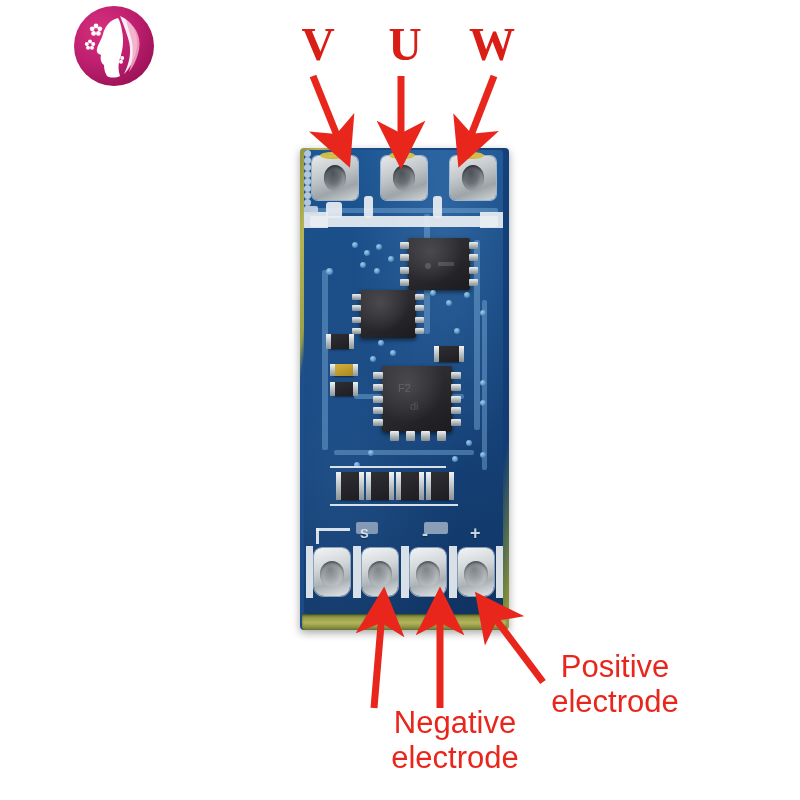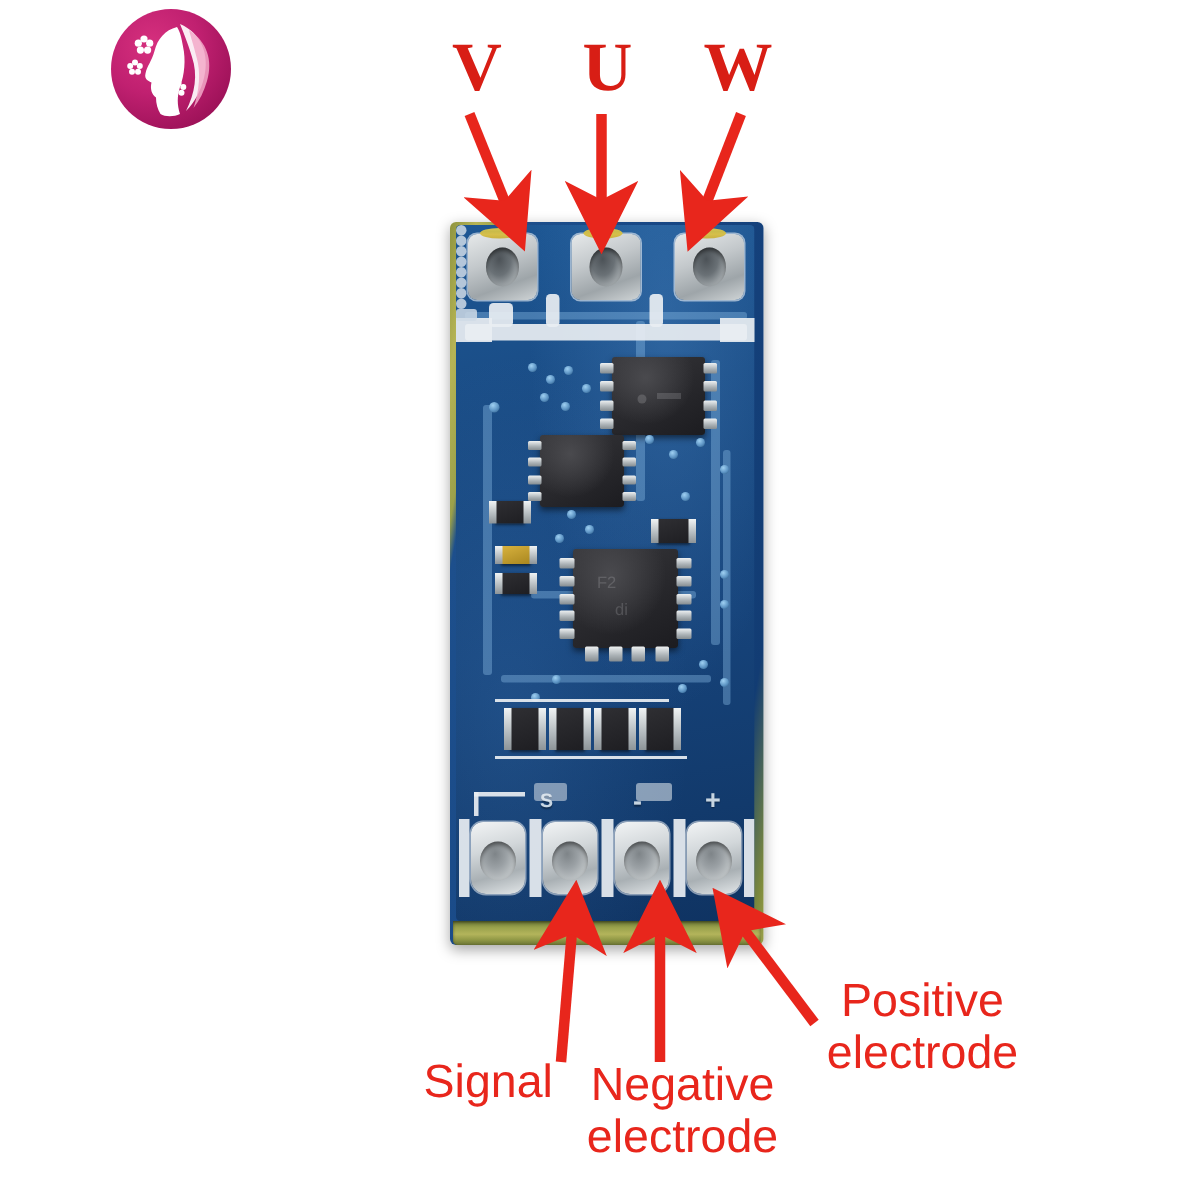--- a/index.html
+++ b/index.html
@@ -458,19 +458,18 @@
 
     <line x1="440" y1="708" x2="440" y2="613" stroke="#e8261c" stroke-width="7" marker-end="url(#ah)"></line>
 
     <line x1="543" y1="682" x2="491" y2="613" stroke="#e8261c" stroke-width="7" marker-end="url(#ah)"></line>
   </svg>
 
   <div class="phase-label" style="left:288px; top:22px;">V</div>
   <div class="phase-label" style="left:375px; top:22px;">U</div>
   <div class="phase-label" style="left:462px; top:22px;">W</div>
 
-  <div class="term-label" style="left:268px; top:704px; width:115px;">Signal</div>
   <div class="term-label" style="left:375px; top:706px; width:160px;">Negative
 electrode</div>
   <div class="term-label" style="left:535px; top:650px; width:160px;">Positive
 electrode</div>
 
 </div>
 
 </body></html>

